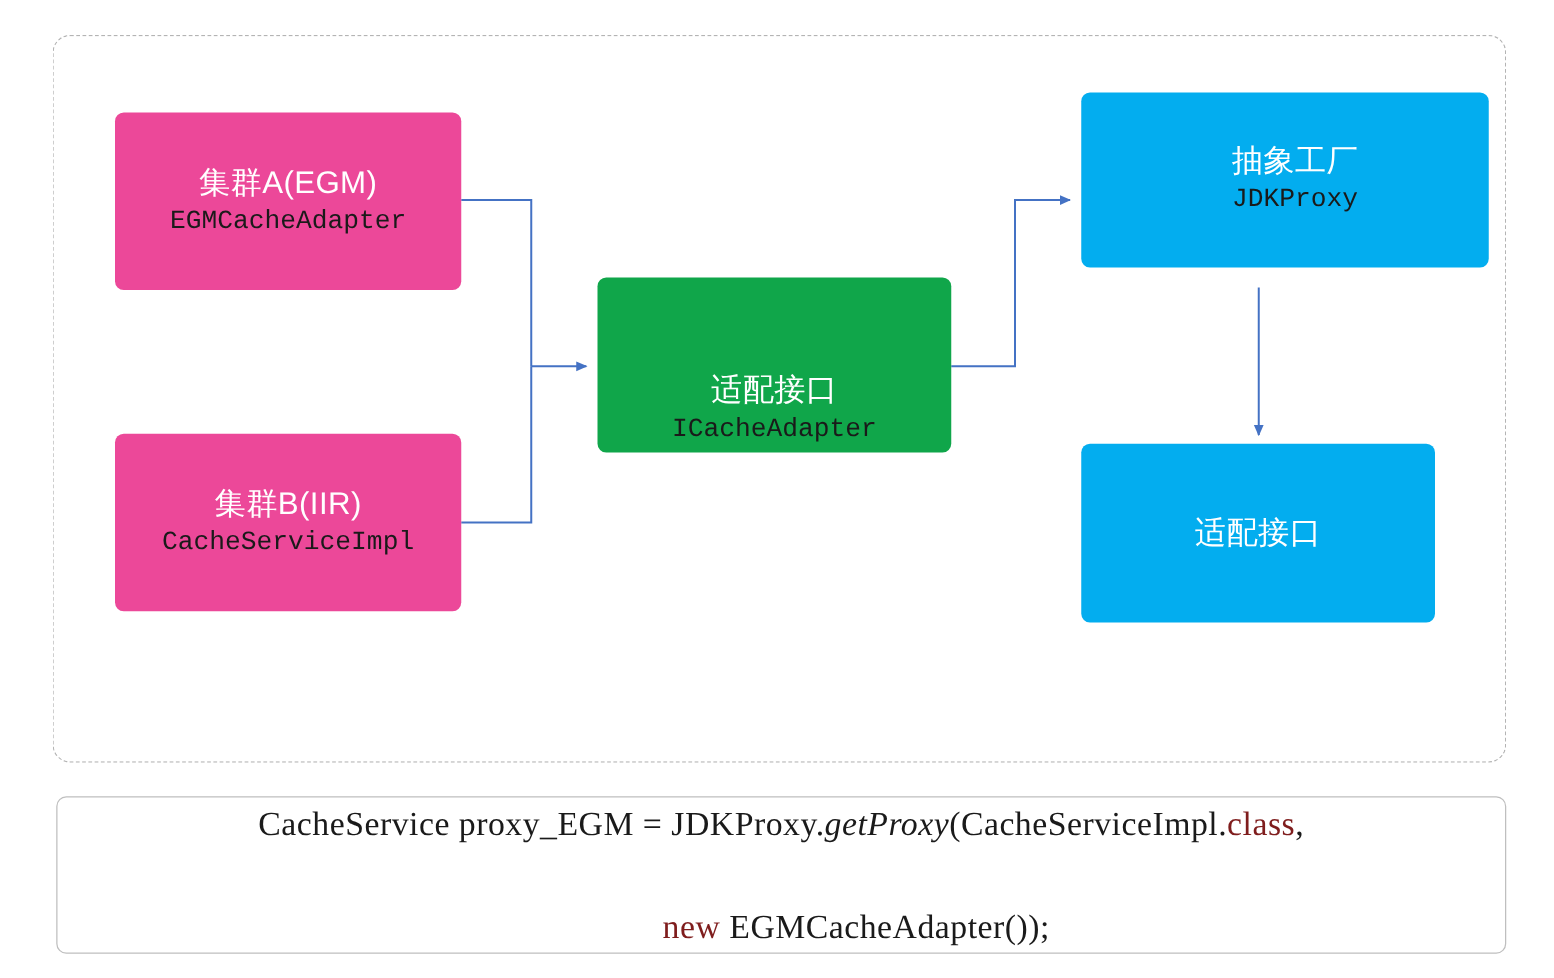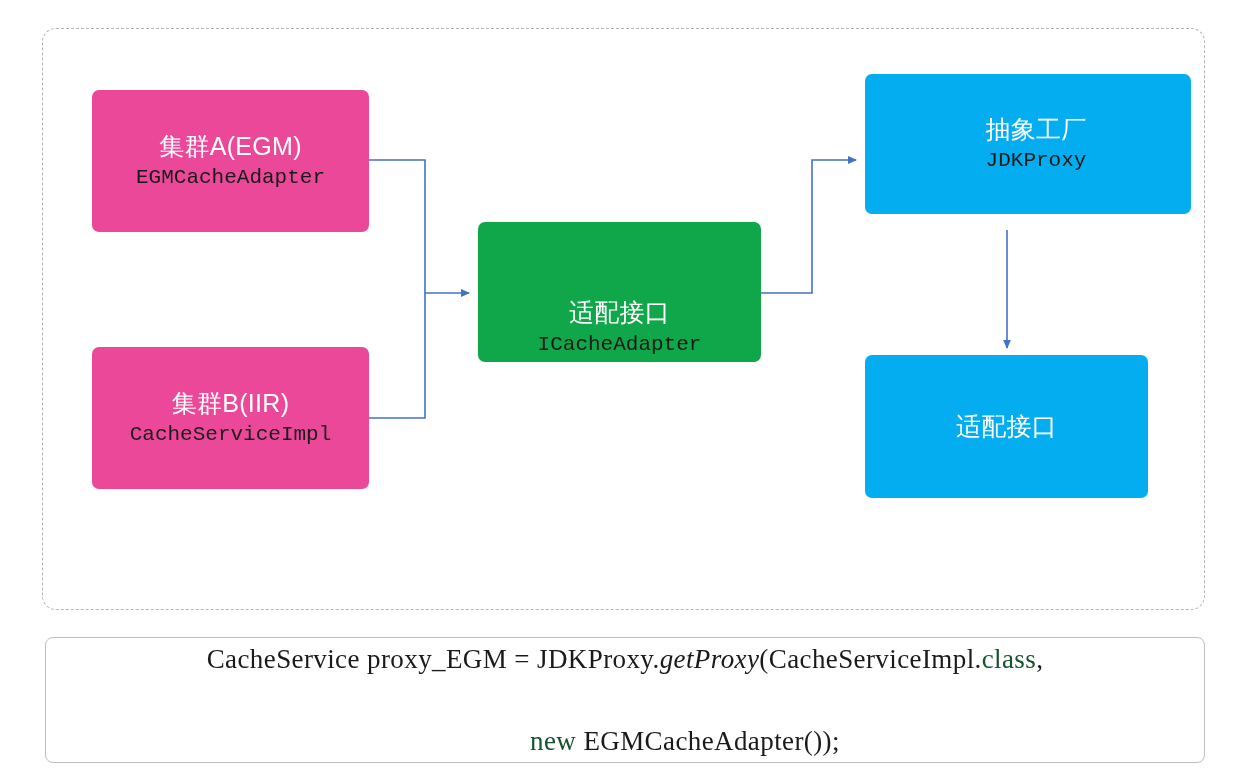--- a/index.html
+++ b/index.html
@@ -105,21 +105,21 @@
     font-size: 27px;
     color: #1a1a1a;
     white-space: pre;
     line-height: 1.5;
     letter-spacing: 0.4px;
   }
   .code-line.line2 {
     padding-left: 120px;
     margin-top: 42px;
   }
-  .kw { color: #14532d; }
+  .kw { color: #7f1d1d; }
   .mth { font-style: italic; }
 </style>
 </head>
 <body>
 
 <div id="canvas">
 
   <div class="dashed-group"></div>
 
   <svg id="connectors" viewBox="0 0 1243 782" xmlns="http://www.w3.org/2000/svg">

